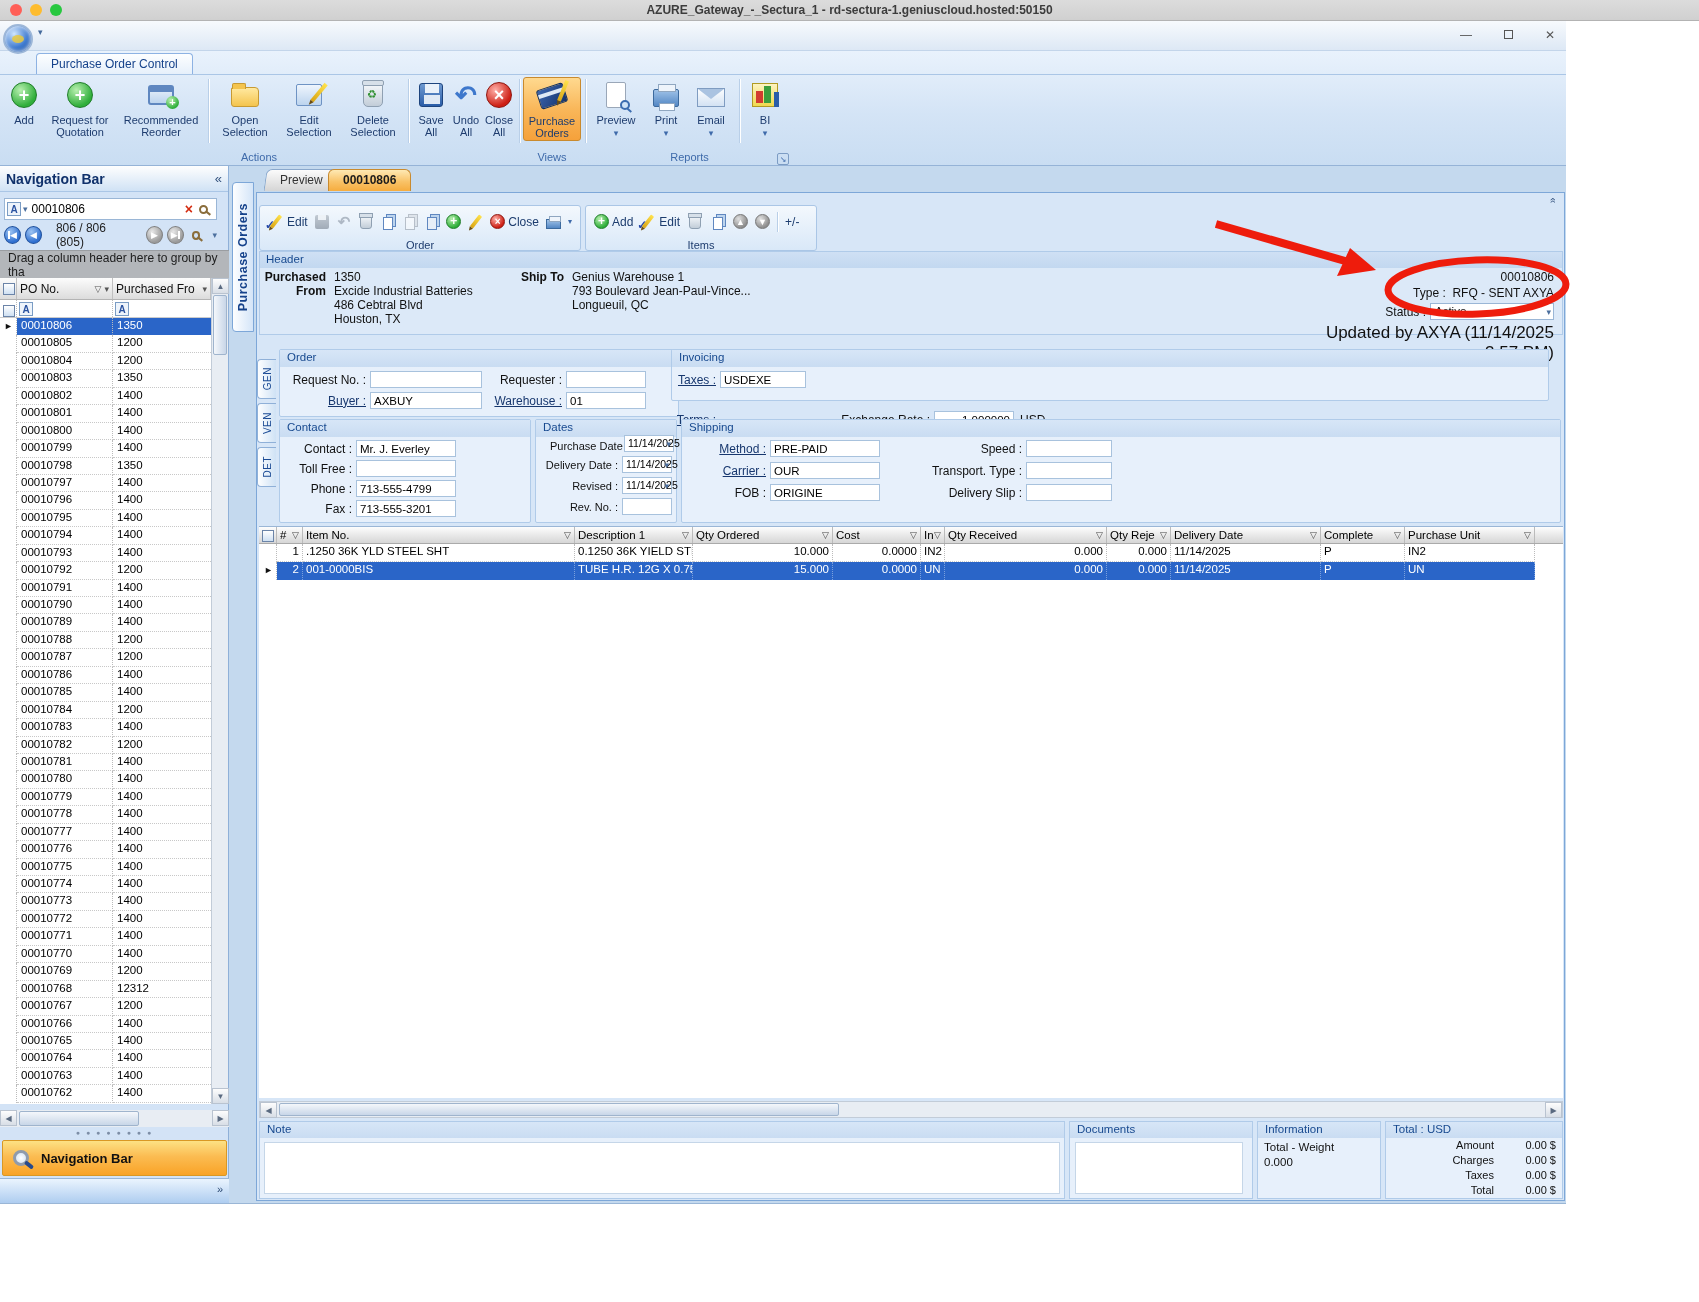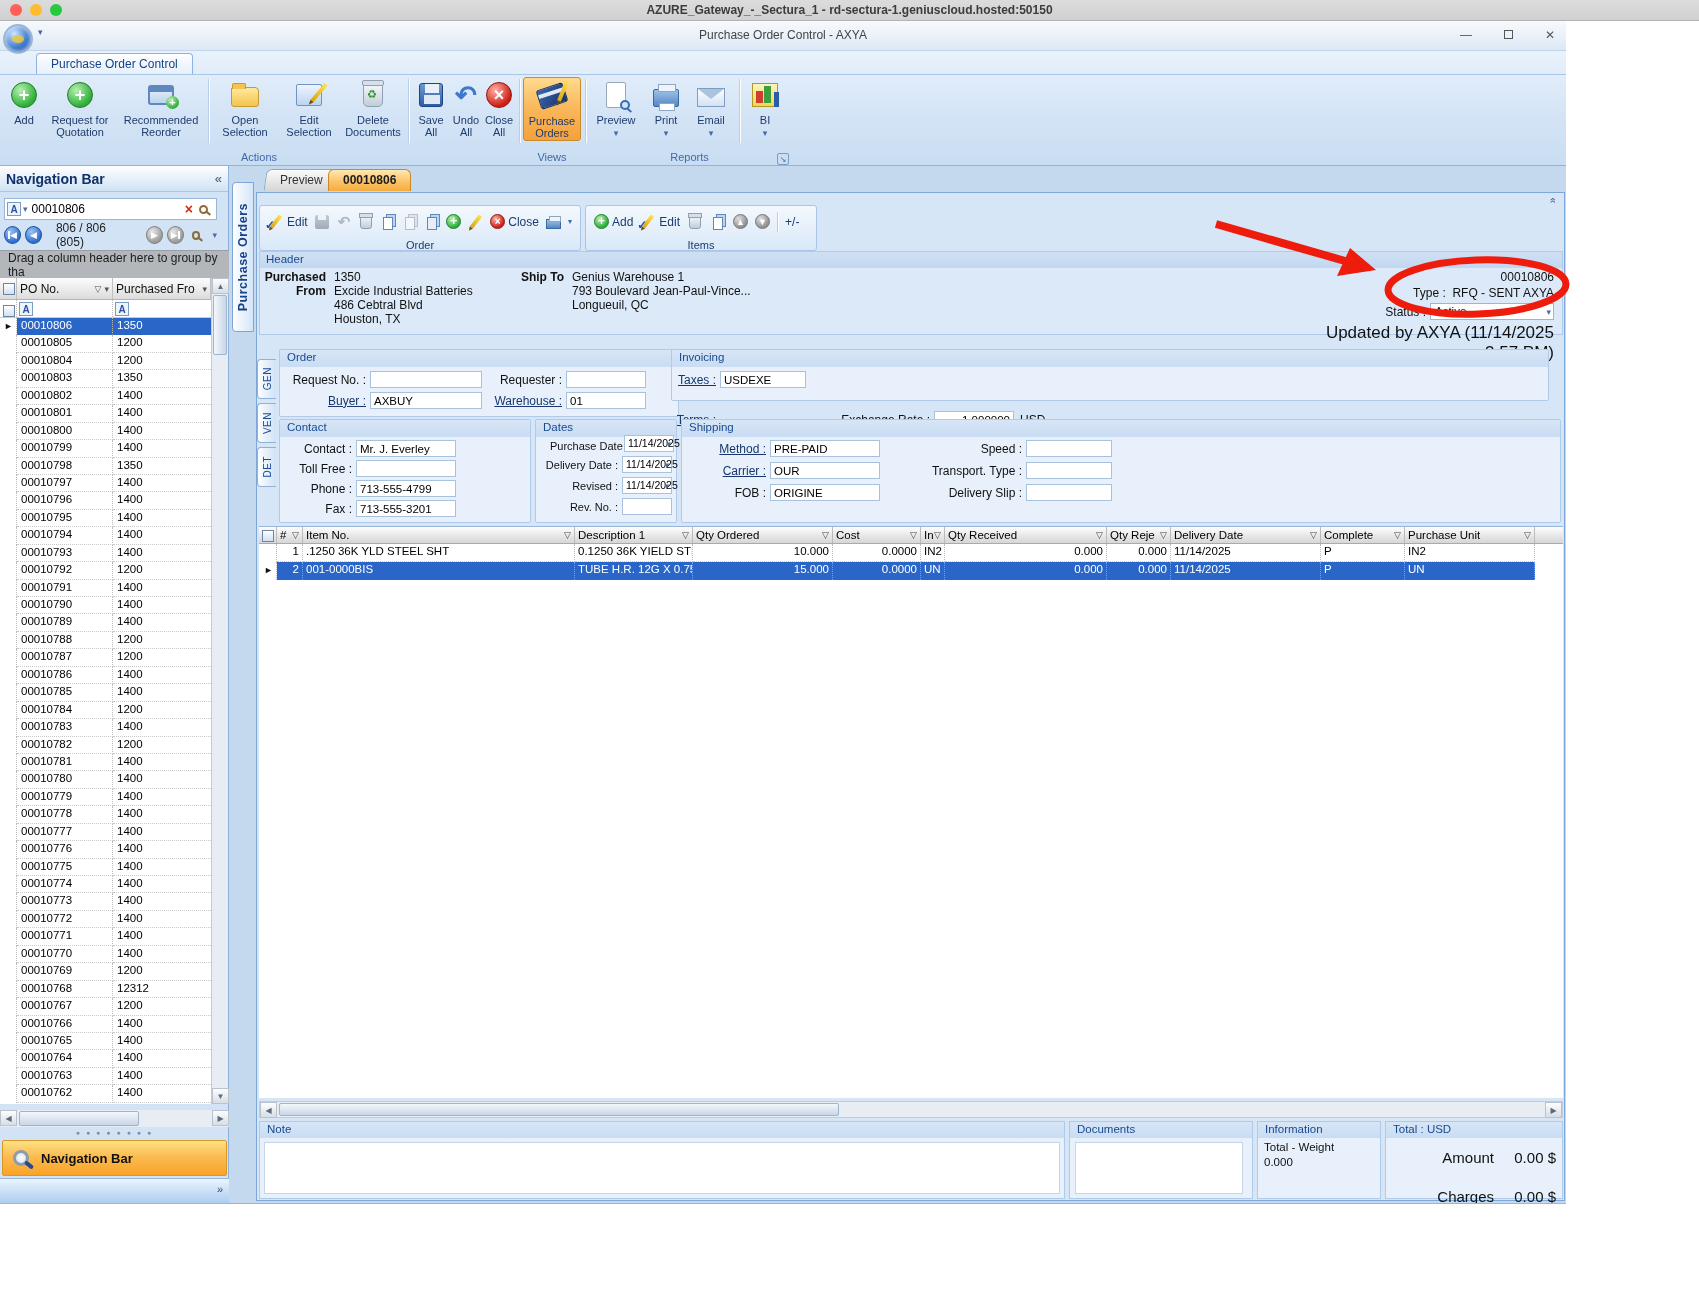--- a/index.html
+++ b/index.html
@@ -194,21 +194,21 @@
   
   #main-hscroll { position:absolute; left:2px; top:908px; width:1304px; height:17px; background:#e8edf3; display:flex; border:1px solid #c2ccd8; }
   #main-hthumb { width:560px; height:13px; margin:1px 0 0 2px; background:linear-gradient(#f4f7fb,#c8d6e8); border:1px solid #9fb4cd; border-radius:2px; }
 
   
   .bpanel { position:absolute; top:928px; height:78px; background:#e7f0fb; border:1px solid #b0cbe9; }
   .bpanel .sec-title { height:16px; }
   #note-area { position:absolute; left:4px; top:20px; right:4px; bottom:4px; background:#fff; border:1px solid #c5d6e8; }
   #doc-box { position:absolute; left:5px; top:20px; width:168px; height:52px; background:#fff; border:1px solid #c5d6e8; }
   .info-line { font-size:11.5px; color:#111; padding:3px 6px 0; }
-  .tot-row { display:flex; justify-content:flex-end; font-size:15px; color:#111; padding:12px 6px; line-height:15px; }
+  .tot-row { display:flex; justify-content:flex-end; font-size:11px; color:#111; padding:0 6px; line-height:15px; }
   .tot-row .tl2 { width:90px; text-align:right; padding-right:14px; }
   .tot-row .tv { width:48px; text-align:right; }
 
   
   #annot { position:absolute; left:0; top:0; width:1699px; height:1302px; pointer-events:none; z-index:60; }
 
   #right-gap { left:1566px; top:21px; width:133px; height:1281px; background:#fff; }
   #bottom-gap { left:0; top:1203px; width:1566px; height:99px; background:#fff; border-top:1px solid #9ab6d6; }
 </style>
 </head>
@@ -219,21 +219,20 @@
   <div id="macos-bar" class="abs">
     <span class="tl r"></span>
     <span class="tl y"></span>
     <span class="tl g"></span>
     <div id="macos-title">AZURE_Gateway_-_Sectura_1 - rd-sectura-1.geniuscloud.hosted:50150</div>
   </div>
 
   <div id="win-bar" class="abs">
     <div id="app-orb"></div>
     <div id="qat-arrow">▾</div>
-    <div id="win-title">Purchase Order Control - AXYA</div>
     <div class="win-btn" id="btn-min">—</div>
     <div class="win-btn" id="btn-max"><span></span></div>
     <div class="win-btn" id="btn-close">✕</div>
   </div>
 
   <div id="ribbon" class="abs">
     <div id="ribbon-tab">Purchase Order Control</div>
     <div id="ribbon-body">
 
       <div class="rgroup" style="left:0;width:518px;">
@@ -269,21 +268,21 @@
               <span class="ic-pencilbook">
                 <span class="pencil-diag"></span>
               </span>
             </span>
           <span>Edit Selection</span>
         </div>
         <div class="rbtn" style="left:342px;width:62px;">
           <span class="bigic">
               <span class="ic-trash"></span>
             </span>
-          <span>Delete Documents</span>
+          <span>Delete Selection</span>
         </div>
         <span class="gsep" style="left:408px;"></span>
         <div class="rbtn" style="left:414px;width:34px;">
           <span class="bigic">
               <span class="ic-floppy"></span>
             </span>
           <span>Save All</span>
         </div>
         <div class="rbtn" style="left:450px;width:32px;">
           <span class="bigic">

